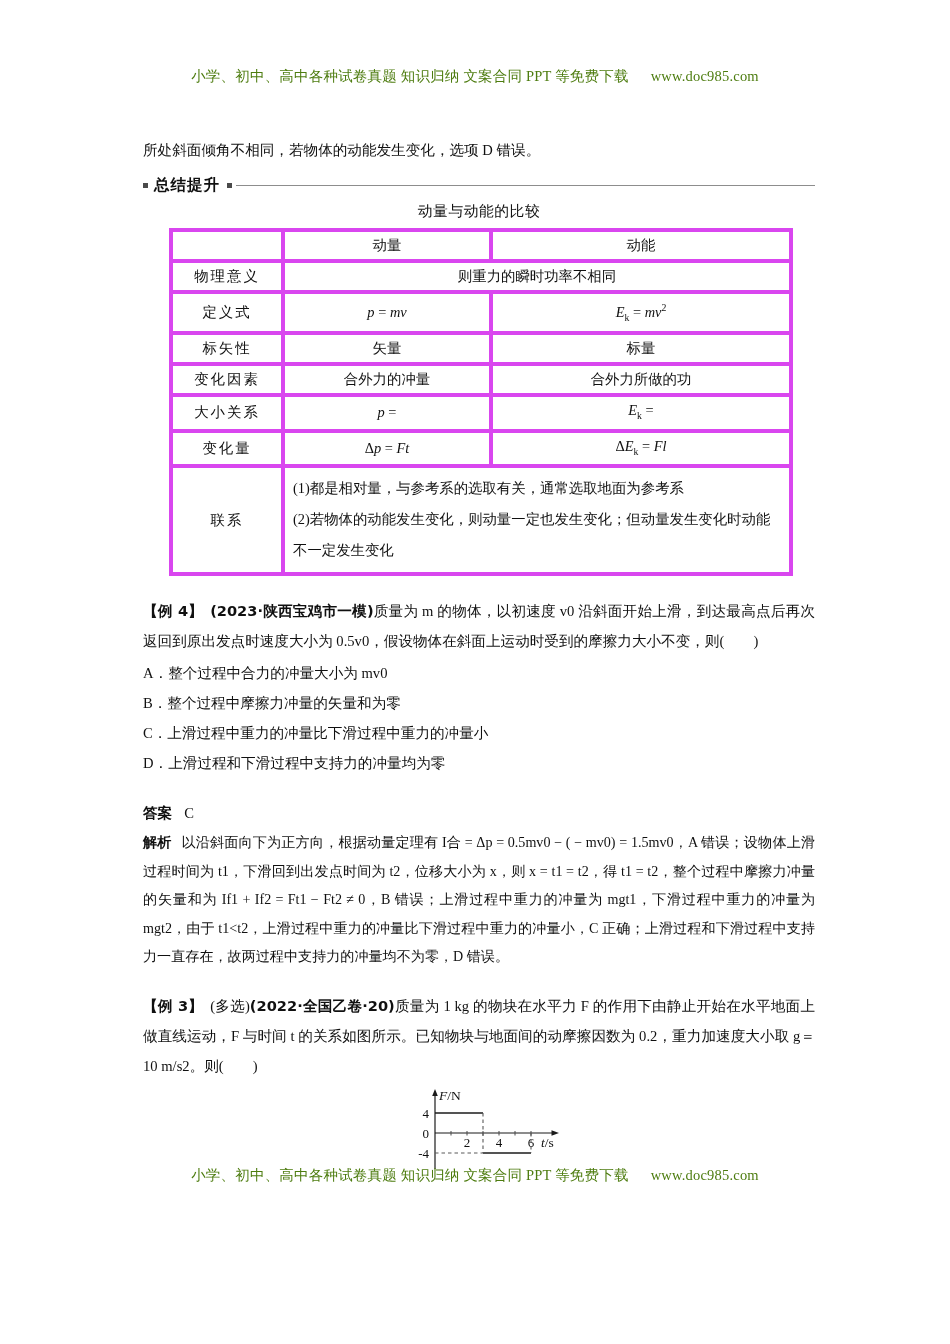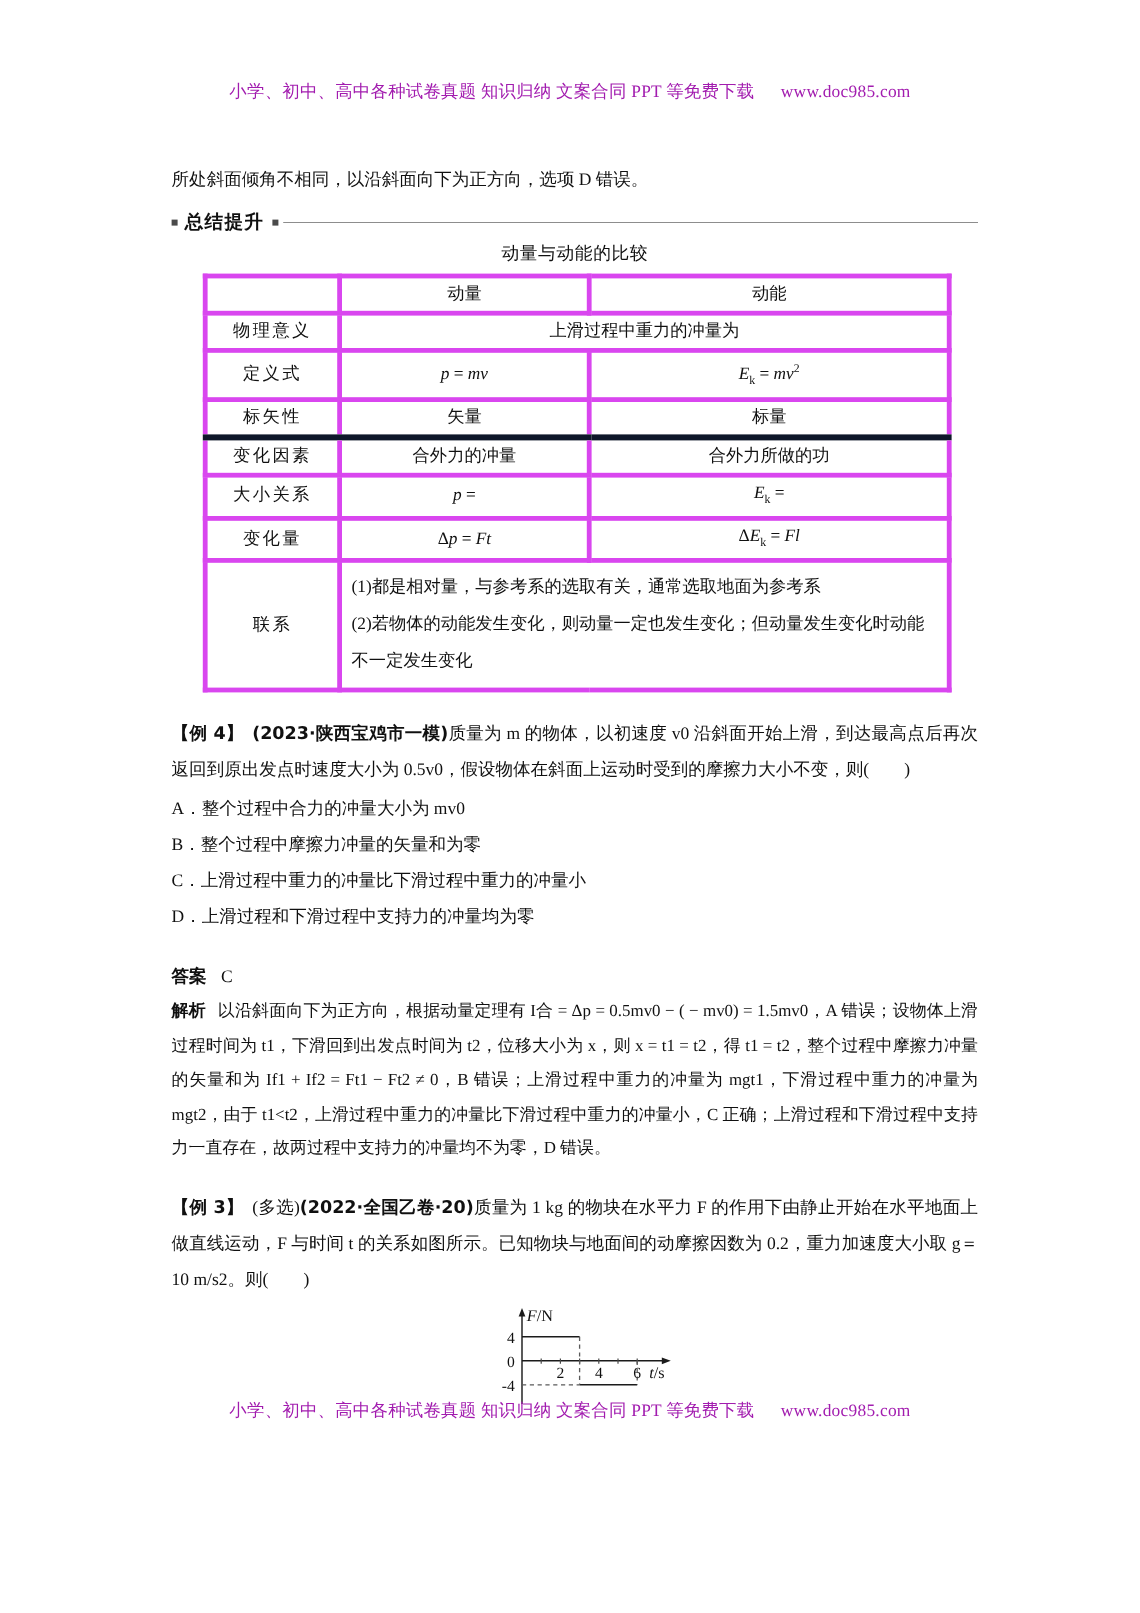--- a/index.html
+++ b/index.html
@@ -20,21 +20,21 @@
     height: 1344px;
     padding: 0;
   }
   
   .runhead {
     position: absolute;
     left: 0; width: 950px;
     text-align: center;
     font-size: 14.5px;
     letter-spacing: 0.2px;
-    color: #a21caf;
+    color: #4d7c0f;
     white-space: nowrap;
   }
   .runhead.top { top: 67px; }
   .runhead.bot { top: 1166px; }
   .runhead .url {
     font-family: "Liberation Serif", serif;
     margin-left: 22px;
   }
 
   
@@ -105,21 +105,21 @@
     border: 4px solid #d946ef;
     height: 30px;
     text-align: center;
     vertical-align: middle;
     padding: 1px 4px;
     line-height: 25px;
   }
   table.cmp td.lbl { width: 112px; letter-spacing: 2px; margin-top: 16px; }
   table.cmp td.c2  { width: 208px; }
   table.cmp td.c3  { width: 300px; }
-  table.cmp td.thick-top { border-top: 5px solid #0f172a; }
+  table.cmp td.thick-top { border-top: 1px solid #0f172a; }
   table.cmp td.lk {
     letter-spacing: 2px;
   }
   table.cmp td.multi {
     text-align: left;
     padding: 5px 6px 6px 8px;
     line-height: 31px;
     height: auto;
   }
   .mi { font-style: italic; font-family: "Liberation Serif", serif; }
@@ -186,41 +186,41 @@
 <body>
 
 <div class="page">
 
   <div class="runhead top">
     <span>小学、初中、高中各种试卷真题  知识归纳  文案合同  PPT 等免费下载</span><span class="url">www.doc985.com</span>
   </div>
 
   <div class="col">
 
-    <div class="para">所处斜面倾角不相同，以沿斜面向下为正方向，选项 D 错误。</div>
+    <div class="para">所处斜面倾角不相同，若物体的动能发生变化，选项 D 错误。</div>
 
     <div class="banner">
       <span class="sq"></span>
       <span class="ttl">总结提升</span>
       <span class="sq2"></span>
       <span class="rule"></span>
     </div>
 
     <div class="tbl-title">动量与动能的比较</div>
 
     <table class="cmp">
       <tbody>
           <tr>
         <td class="lbl"></td>
         <td class="c2">动量</td>
         <td class="c3">动能</td>
       </tr>
       <tr>
         <td class="lbl">物理意义</td>
-        <td colspan="2">上滑过程中重力的冲量为</td>
+        <td colspan="2">则重力的瞬时功率不相同</td>
       </tr>
       <tr>
         <td class="lbl">定义式</td>
         <td class="c2"><span class="mi">p</span> <span class="mr">=</span> <span class="mi">mv</span></td>
         <td class="c3"><span class="mi">E</span><sub class="mr">k</sub> <span class="mr">=</span> <span class="mi">mv</span><sup class="mr">2</sup></td>
       </tr>
       <tr>
         <td class="lbl">标矢性</td>
         <td class="c2">矢量</td>
         <td class="c3">标量</td>

